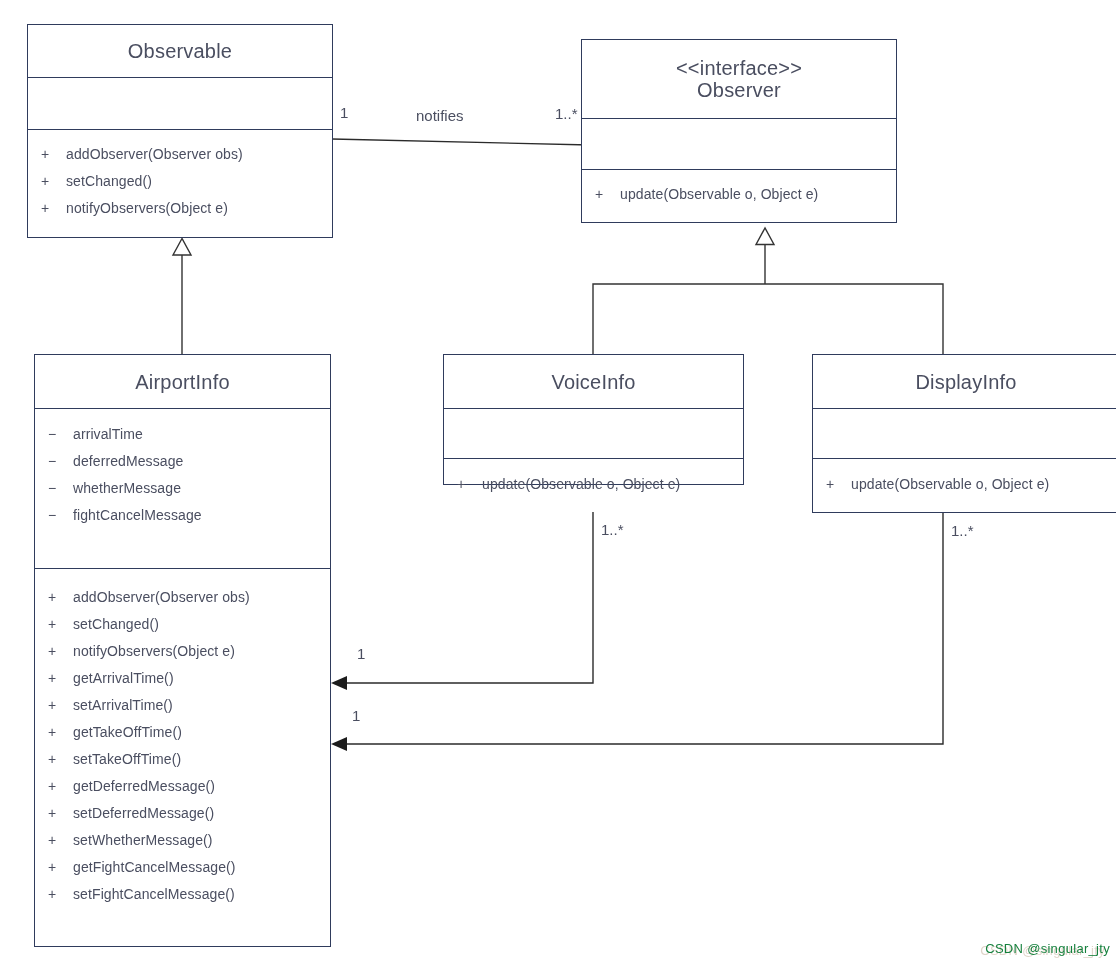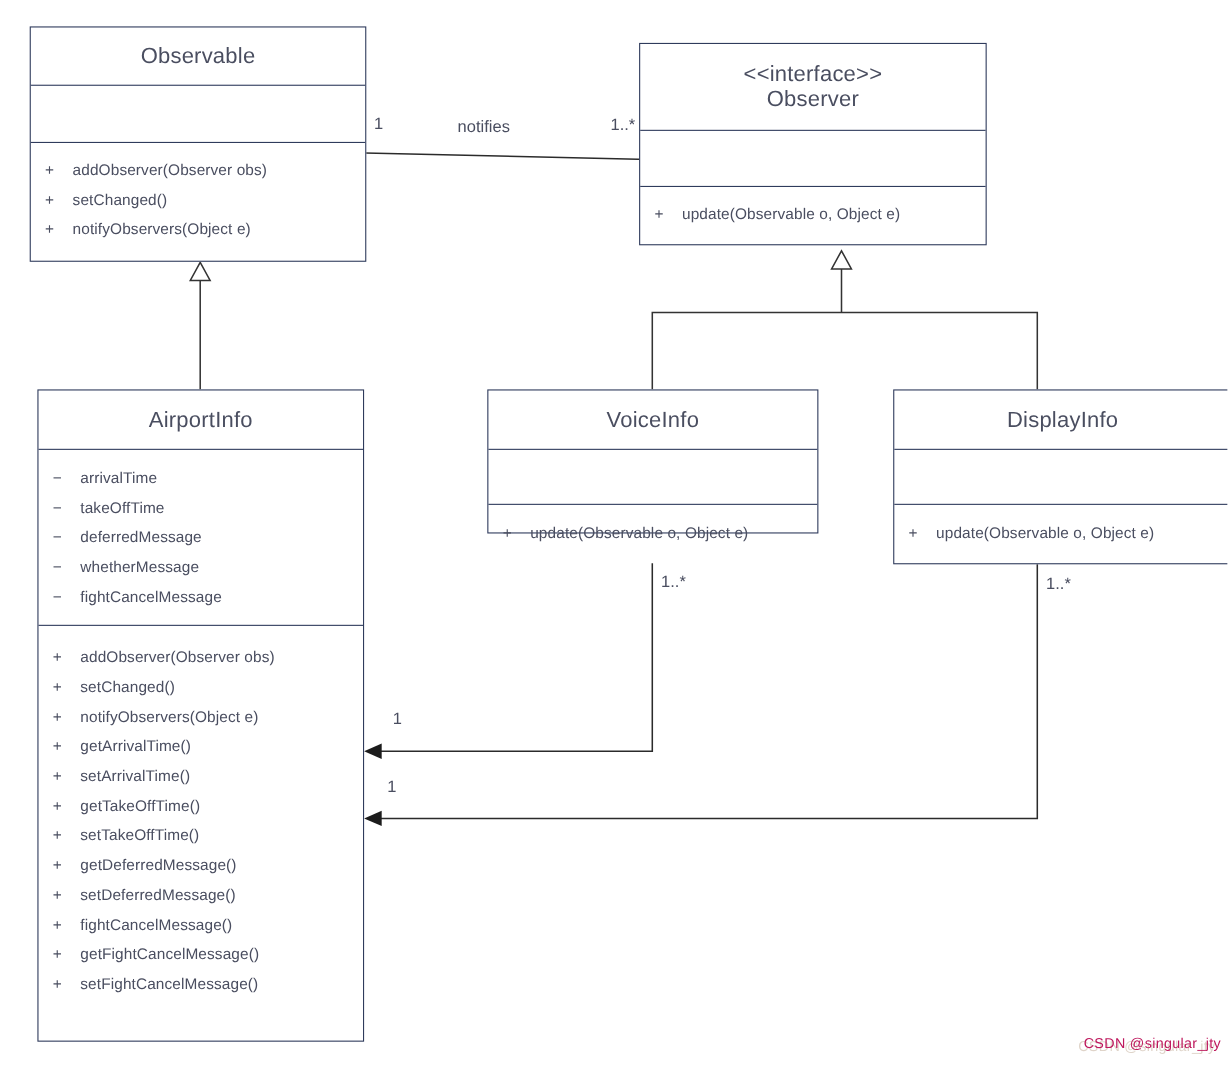--- a/index.html
+++ b/index.html
@@ -50,21 +50,21 @@
     position: absolute;
     font-size: 15px;
     color: #4a4e60;
     white-space: nowrap;
   }
   .watermark {
     position: absolute;
     right: 6px;
     top: 941px;
     font-size: 13px;
-    color: #be185d;
+    color: #15803d;
     letter-spacing: 0.3px;
     text-shadow: -5px 2px 0 rgba(185,160,135,0.45);
   }
 </style>
 </head>
 <body>
 
 <div class="canvas">
 
   <svg class="connectors" viewBox="0 0 1116 972" xmlns="http://www.w3.org/2000/svg">
@@ -118,36 +118,35 @@
       <div class="member"><span class="vis">+</span><span>update(Observable o, Object e)</span></div>
     </div>
   </div>
 
   <div class="uml-class" style="left:34px; top:354px; width:297px; height:593px;">
     <div class="compartment c-title" style="height:54px;">
       <div>AirportInfo</div>
     </div>
     <div class="compartment c-attrs" style="height:160px; padding-top:12px;">
       <div class="member"><span class="vis">−</span><span>arrivalTime</span></div>
-      <div class="member"><span class="vis">−</span><span>takeOffTime</span></div>
       <div class="member"><span class="vis">−</span><span>deferredMessage</span></div>
       <div class="member"><span class="vis">−</span><span>whetherMessage</span></div>
       <div class="member"><span class="vis">−</span><span>fightCancelMessage</span></div>
     </div>
     <div class="compartment c-methods" style="padding-top:15px;">
       <div class="member"><span class="vis">+</span><span>addObserver(Observer obs)</span></div>
       <div class="member"><span class="vis">+</span><span>setChanged()</span></div>
       <div class="member"><span class="vis">+</span><span>notifyObservers(Object e)</span></div>
       <div class="member"><span class="vis">+</span><span>getArrivalTime()</span></div>
       <div class="member"><span class="vis">+</span><span>setArrivalTime()</span></div>
       <div class="member"><span class="vis">+</span><span>getTakeOffTime()</span></div>
       <div class="member"><span class="vis">+</span><span>setTakeOffTime()</span></div>
       <div class="member"><span class="vis">+</span><span>getDeferredMessage()</span></div>
       <div class="member"><span class="vis">+</span><span>setDeferredMessage()</span></div>
-      <div class="member"><span class="vis">+</span><span>fightCancelMessage()</span></div>
+      <div class="member"><span class="vis">+</span><span>setWhetherMessage()</span></div>
       <div class="member"><span class="vis">+</span><span>getFightCancelMessage()</span></div>
       <div class="member"><span class="vis">+</span><span>setFightCancelMessage()</span></div>
     </div>
   </div>
 
   <div class="uml-class" style="left:443px; top:354px; width:301px; height:131px;">
     <div class="compartment c-title" style="height:54px;">
       <div>VoiceInfo</div>
     </div>
     <div class="compartment c-attrs" style="height:50px;"></div>

